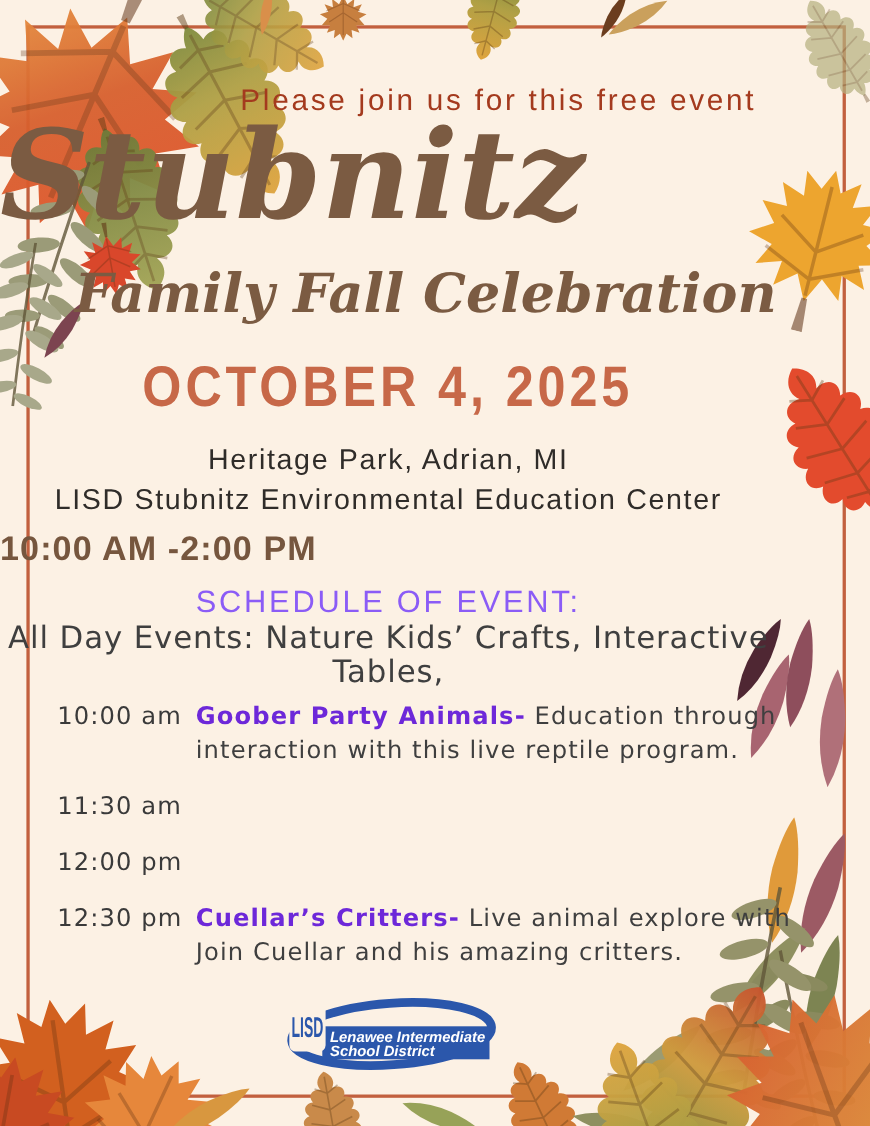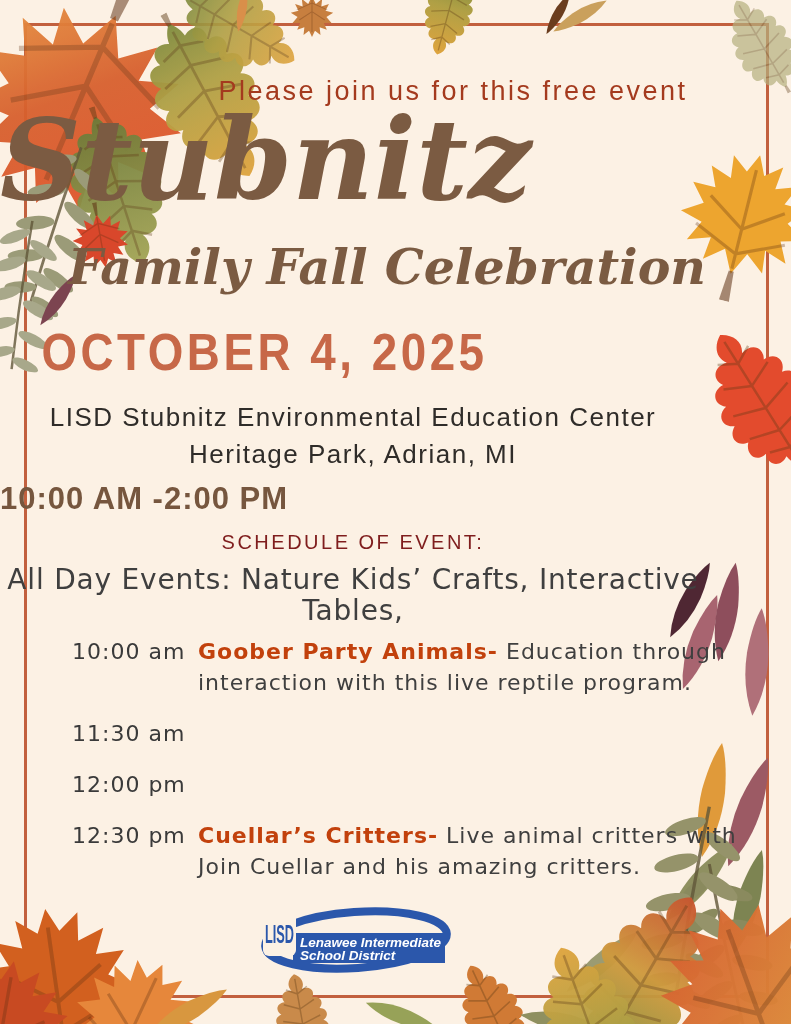--- a/index.html
+++ b/index.html
@@ -10,38 +10,38 @@
   .content{position:absolute;left:0;top:4px;width:706px;height:1024px;z-index:2;}
 
   .tagline{position:absolute;top:72px;left:200px;right:0;text-align:center;
            font-size:27px;letter-spacing:2.5px;color:#a43a1e;font-weight:500;}
   .title1{position:absolute;top:96px;left:0;right:20px;text-align:left;
           font-family:"DejaVu Serif",serif;font-style:italic;font-weight:bold;
           font-size:112px;line-height:120px;color:#7b5b42;}
   .title2{position:absolute;top:228px;left:0;right:0;text-align:right;
           font-family:"DejaVu Serif",serif;font-style:italic;font-weight:bold;
           font-size:49px;line-height:70px;color:#7b5b42;}
-  .date{position:absolute;top:318px;left:0;right:0;text-align:left;color:#c76848;margin-left:11px;}
+  .date{position:absolute;top:318px;left:0;right:0;text-align:center;color:#c76848;}
   .date span{display:inline-block;transform:scaleX(.88);font-weight:bold;font-size:52px;letter-spacing:4px;}
   .venue{position:absolute;top:395px;left:0;right:0;text-align:center;
          font-size:26px;line-height:37px;letter-spacing:1.5px;color:#2f2c29;}
   .timerange{position:absolute;top:477px;left:0;right:0;
              font-size:31px;font-weight:bold;letter-spacing:1px;color:#76563e;}
   .sched-head{position:absolute;top:527px;left:0;right:0;text-align:center;
-              font-size:20px;letter-spacing:2.5px;color:#7f1d1d;font-weight:500;}
+              font-size:28px;letter-spacing:2.5px;color:#8b5cf6;font-weight:500;}
   .allday{position:absolute;top:560px;left:0;right:0;text-align:center;
           font-size:28px;line-height:31px;letter-spacing:.8px;color:#3f3f3f;
           font-family:"DejaVu Sans",sans-serif;}
   .items{position:absolute;top:632px;left:52px;width:690px;
          font-family:"DejaVu Sans",sans-serif;font-size:22px;line-height:31px;
          letter-spacing:1px;color:#3a3a3a;}
-  .item{display:flex;margin-bottom:20px;margin-left:20px;}
+  .item{display:flex;margin-bottom:20px;}
   .item .time{flex:none;width:96px;white-space:nowrap;}
   .item .body{margin-left:30px;width:560px;color:#3f3f3f;}
-  .item .etitle{font-weight:bold;color:#c2410c;white-space:nowrap;}
+  .item .etitle{font-weight:bold;color:#6d28d9;white-space:nowrap;}
   .item .l1{white-space:nowrap;}
   .item .l2{display:block;white-space:nowrap;}
   .logo{position:absolute;top:903px;left:50%;transform:translateX(-50%);width:200px;height:70px;}
 </style>
 </head>
 <body>
 
 <div class="page">
 
   <div class="frame"></div>
@@ -222,22 +222,22 @@
         <use href="#leaf-maple" x="-100" y="-110" width="200" height="220" fill="url(#gRedMaple2)"></use>
       </g>
   </svg>
 
   <div class="content">
     <div class="tagline">Please join us for this free event</div>
     <div class="title1">Stubnitz</div>
     <div class="title2">Family Fall Celebration</div>
     <div class="date"><span>OCTOBER 4, 2025</span></div>
     <div class="venue">
+      <div>Heritage Park, Adrian, MI</div>
       <div>LISD Stubnitz Environmental Education Center</div>
-      <div>Heritage Park, Adrian, MI</div>
     </div>
     <div class="timerange">10:00 AM -2:00 PM</div>
     <div class="sched-head">SCHEDULE OF EVENT:</div>
     <div class="allday">
       <div>All Day Events:  Nature Kids’ Crafts, Interactive Tables,</div>
     </div>
 
     <div class="items">
       <div class="item">
         <div class="time">10:00 am</div>
@@ -250,21 +250,21 @@
       <div class="item">
         <div class="time">11:30 am</div>
       </div>
       <div class="item">
         <div class="time">12:00 pm</div>
       </div>
       <div class="item">
         <div class="time">12:30 pm</div>
         <div class="body">
           <span class="etitle">Cuellar’s Critters-</span>
-          <span class="l1">Live animal critters with</span>
+          <span class="l1">Live animal explore with</span>
           <span class="l2">Join Cuellar and his amazing critters.</span>
         </div>
       </div>
     </div>
 
     <div class="logo">
       <svg viewBox="0 0 200 70" width="200" height="70">
         <ellipse cx="103" cy="33" rx="91" ry="28" fill="none" stroke="#2b57ab" stroke-width="8" transform="rotate(-4 103 33)"></ellipse>
         <rect x="40" y="26" width="152" height="30" fill="#2b57ab"></rect>
         <rect x="10" y="3" width="33" height="46" rx="6" fill="#fcf1e4"></rect>

